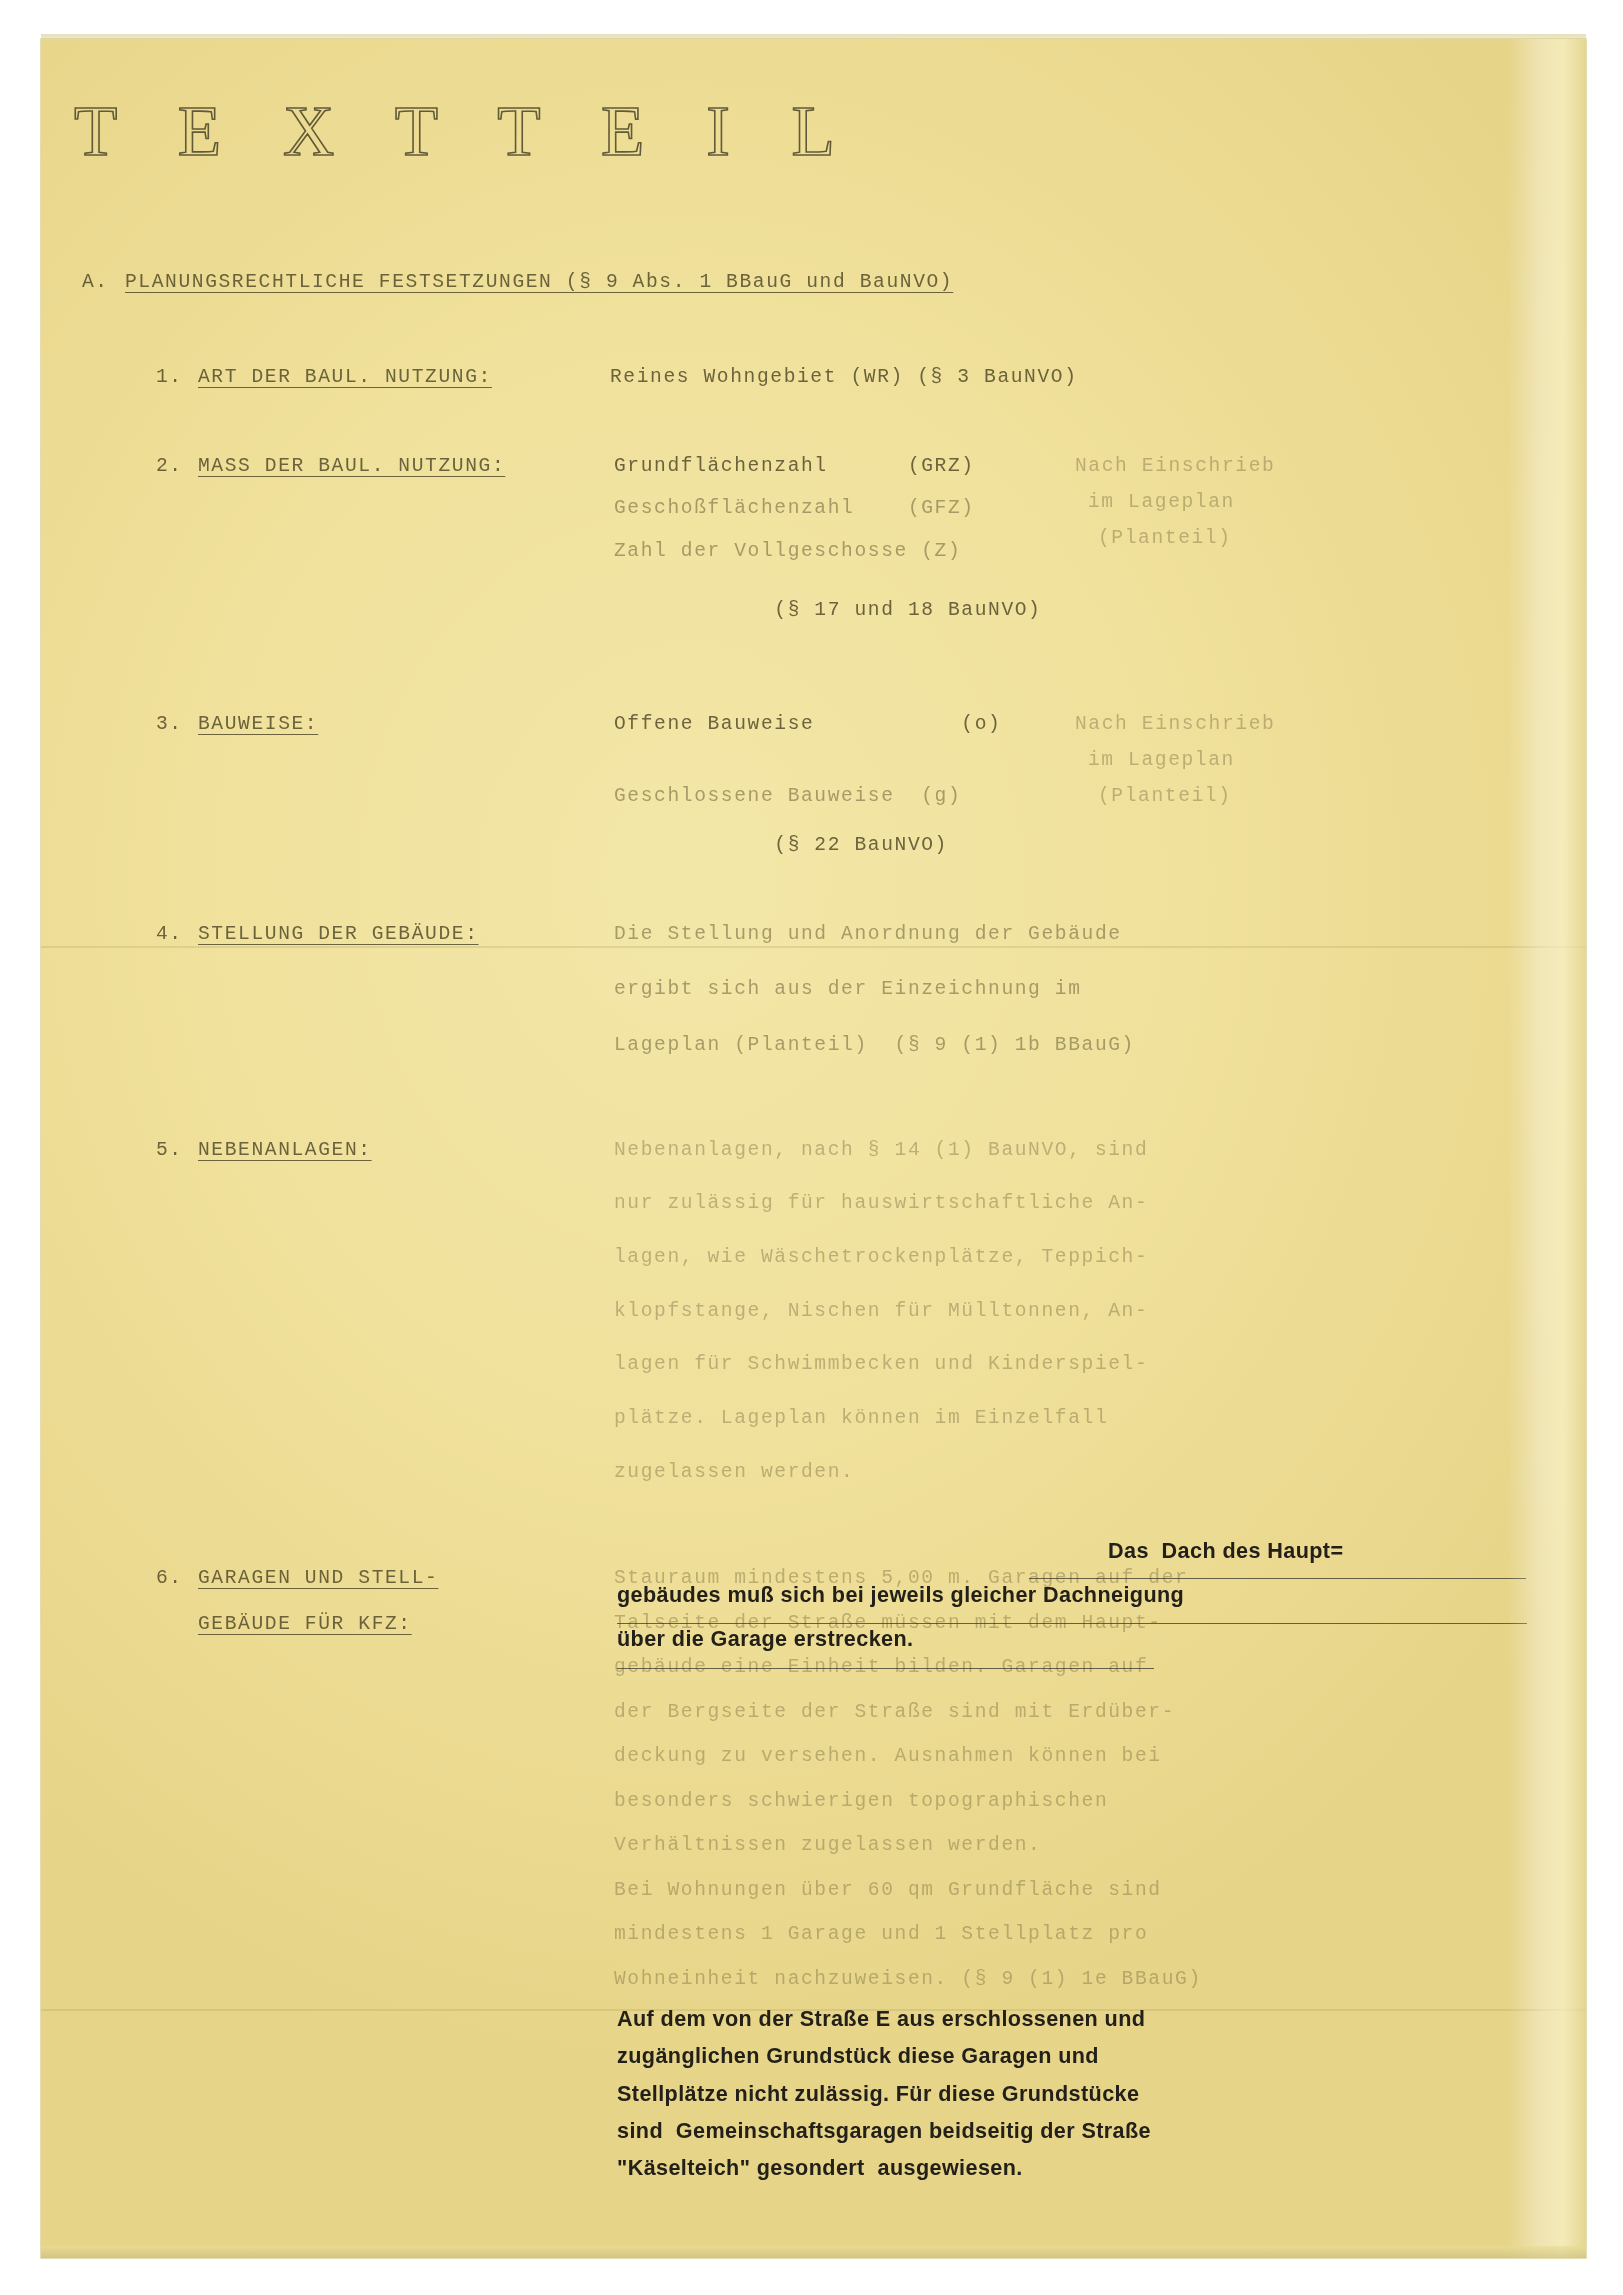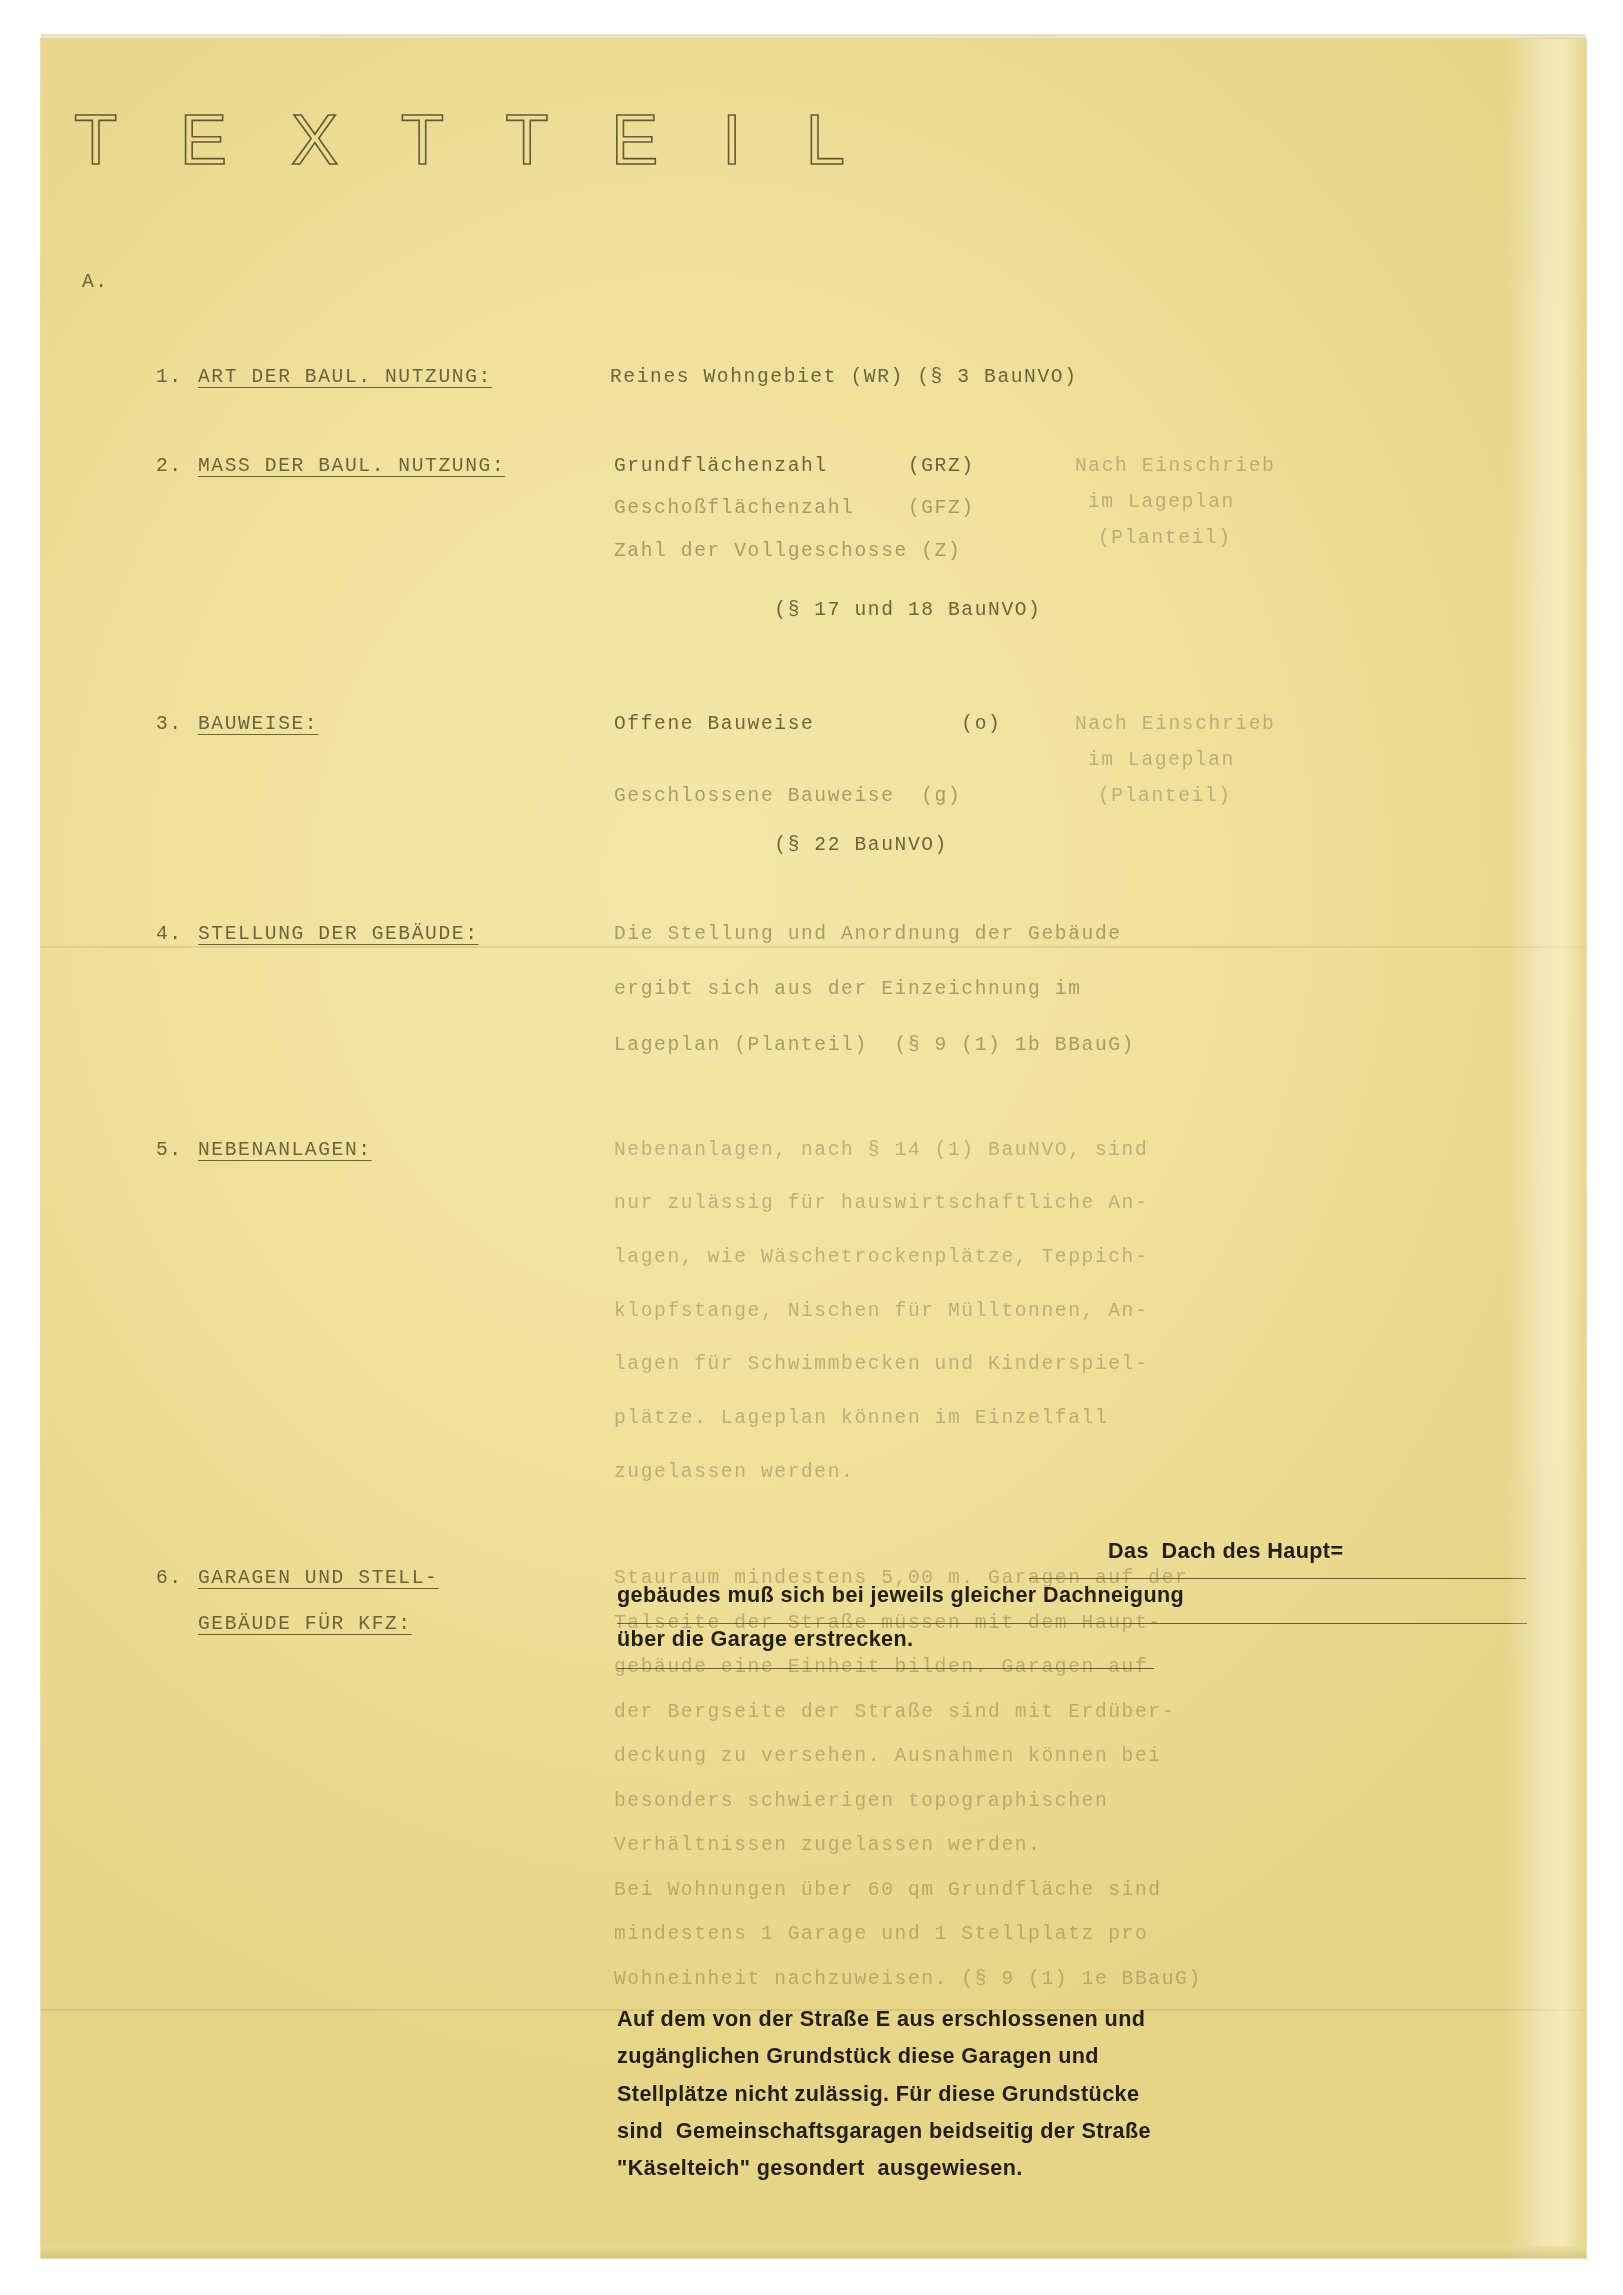--- a/index.html
+++ b/index.html
@@ -71,27 +71,27 @@
   .content {
     position: absolute;
     inset: 0;
     color: #3a3422;
   }
 
   
   .title {
     position: absolute;
     left: 33px;
-    top: 60px;
+    top: 52px;
     font-size: 71px;
     letter-spacing: 22px;
     font-weight: 400;
     color: transparent;
     -webkit-text-stroke: 1.6px #4a4428;
-    font-family: Liberation Sans, sans-serif;
+    font-family: Liberation Serif, serif;
     opacity: .85;
   }
 
   
   .tw {
     position: absolute;
     font-family: "Liberation Mono", monospace;
     font-size: 19.6px;
     letter-spacing: 1.6px;
     color: #4f4826;
@@ -126,20 +126,21 @@
   <div class="paper-edge-top"></div>
   <div class="scan">
     <div class="crease c1"></div>
     <div class="crease c2"></div>
 
     <div class="content">
 
       <div class="title">T E X T T E I L</div>
 
       <div class="tw" style="left:41px; top:232px;">A.</div>
+      <div class="tw u" style="left:84px; top:232px;">PLANUNGSRECHTLICHE FESTSETZUNGEN (§ 9 Abs. 1 BBauG und BauNVO)</div>
 
       <div class="tw" style="left:115px; top:327px;">1.</div>
       <div class="tw u" style="left:157px; top:327px;">ART DER BAUL. NUTZUNG:</div>
       <div class="tw" style="left:569px; top:327px;">Reines Wohngebiet (WR) (§ 3 BauNVO)</div>
 
       <div class="tw" style="left:115px; top:416px;">2.</div>
       <div class="tw u" style="left:157px; top:416px;">MASS DER BAUL. NUTZUNG:</div>
       <div class="tw" style="left:573px; top:416px;">Grundflächenzahl      (GRZ)</div>
       <div class="tw faint" style="left:573px; top:458px;text-align:right;">Geschoßflächenzahl    (GFZ)</div>
       <div class="tw faint" style="left:573px; top:501px;">Zahl der Vollgeschosse (Z)</div>

